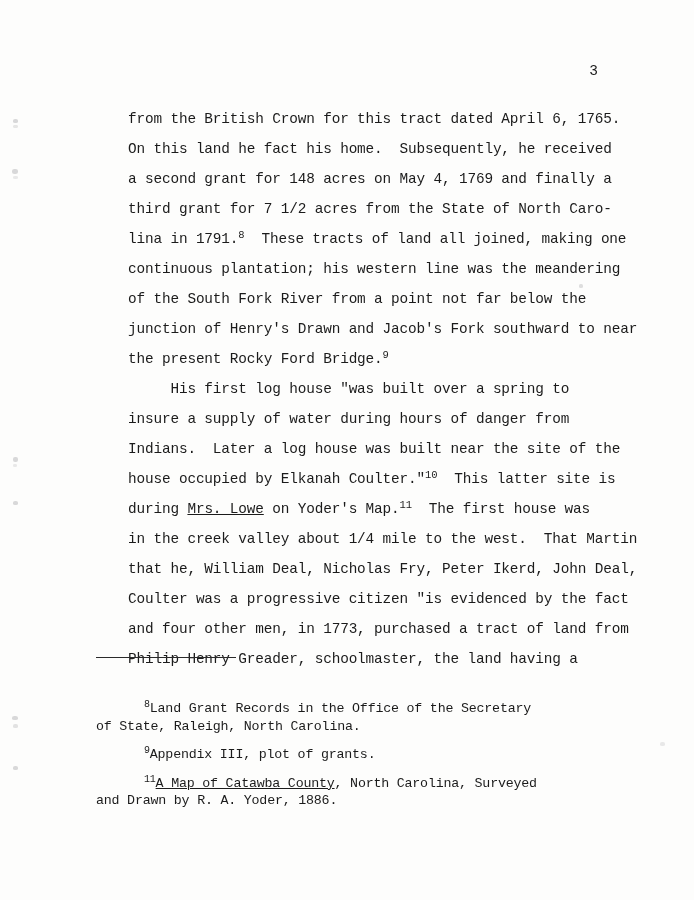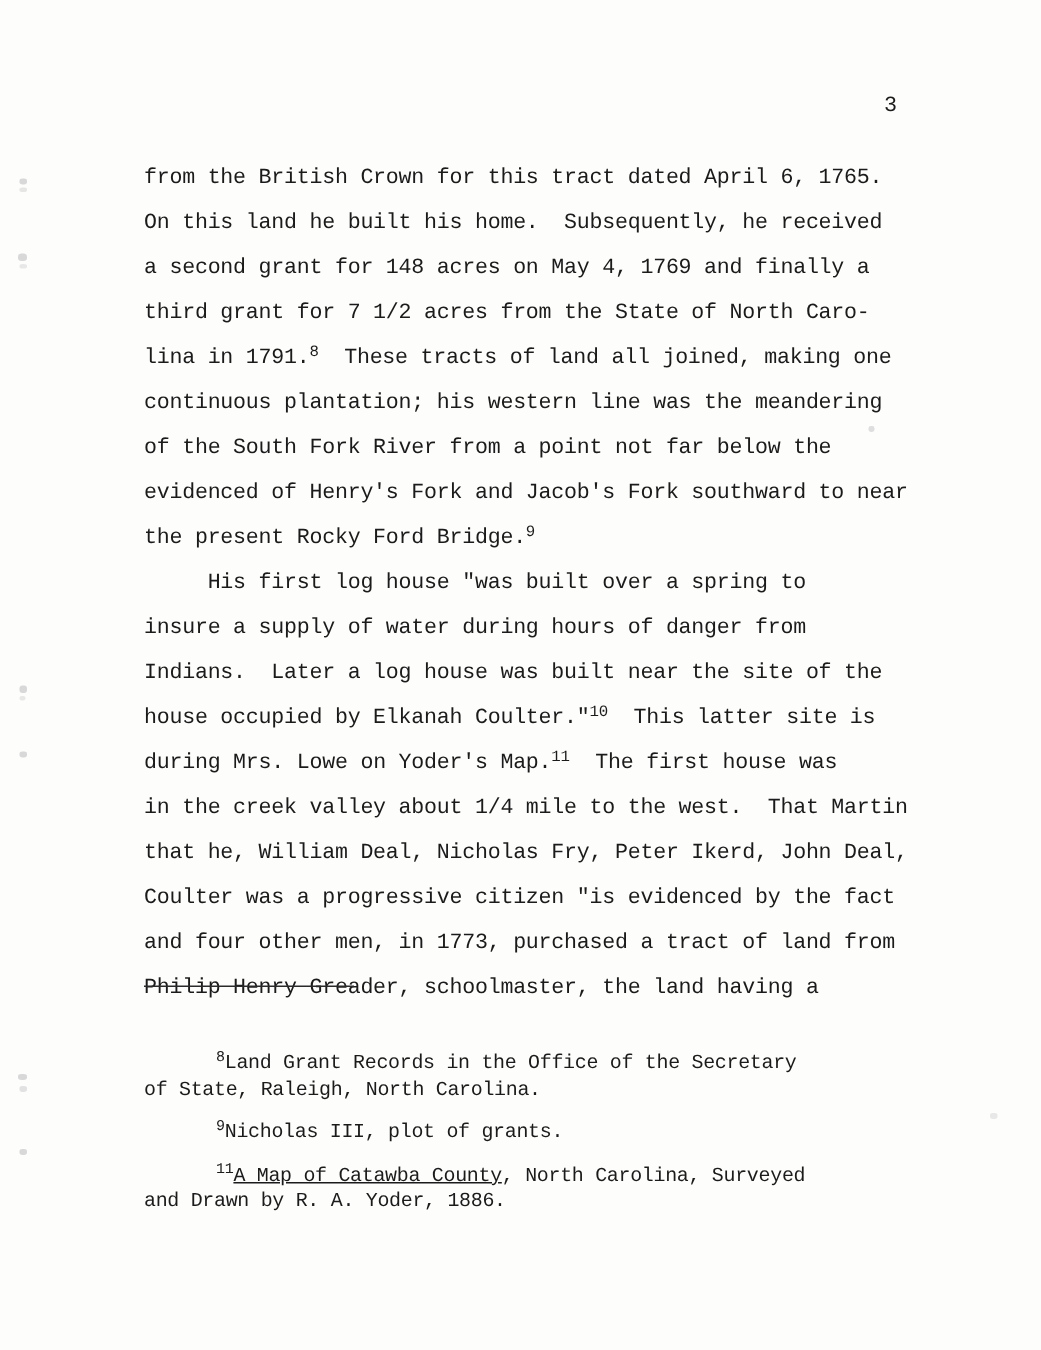--- a/index.html
+++ b/index.html
@@ -45,23 +45,25 @@
     left: 96px;
     width: 506px;
   }
 
   .body-line {
     font-size: 14.4px;
     line-height: 30px;
     height: 30px;
     white-space: pre;
     letter-spacing: -0.15px;
+    margin-left: 32px;
   }
 
   .body-line .u {
+    text-decoration: underline;
   }
 
   sup {
     font-size: 10.5px;
     line-height: 0;
     position: relative;
     top: -5px;
     vertical-align: baseline;
   }
 
@@ -124,29 +126,29 @@
   <div class="speckle" style="left:12px; top:716px; width:6px; height:4px;"></div>
   <div class="speckle" style="left:13px; top:724px; width:5px; height:4px; opacity:0.4;"></div>
   <div class="speckle" style="left:13px; top:766px; width:5px; height:4px;"></div>
   <div class="speckle" style="left:660px; top:742px; width:5px; height:4px; opacity:0.3;"></div>
   <div class="speckle" style="left:579px; top:284px; width:4px; height:4px; opacity:0.45;"></div>
 
   <div class="page-number">3</div>
 
   <div class="body-block">
     <div class="body-line">from the British Crown for this tract dated April 6, 1765.</div>
-    <div class="body-line">On this land he built his home.  Subsequently, he received</div>
+    <div class="body-line">On this land he fact his home.  Subsequently, he received</div>
     <div class="body-line">a second grant for 148 acres on May 4, 1769 and finally a</div>
     <div class="body-line">third grant for 7 1/2 acres from the State of North Caro-</div>
 
     <div class="body-line"><span>lina in 1791.</span><sup>8</sup><span>  These tracts of land all joined, making one</span></div>
 
     <div class="body-line">continuous plantation; his western line was the meandering</div>
     <div class="body-line">of the South Fork River from a point not far below the</div>
-    <div class="body-line">evidenced of Henry's Fork and Jacob's Fork southward to near</div>
+    <div class="body-line">junction of Henry's Drawn and Jacob's Fork southward to near</div>
 
     <div class="body-line"><span>the present Rocky Ford Bridge.</span><sup>9</sup></div>
 
     <div class="body-line">     His first log house "was built over a spring to</div>
     <div class="body-line">insure a supply of water during hours of danger from</div>
     <div class="body-line">Indians.  Later a log house was built near the site of the</div>
 
     <div class="body-line"><span>house occupied by Elkanah Coulter."</span><sup>10</sup><span>  This latter site is</span></div>
 
     <div class="body-line"><span>during </span><span class="u">Mrs. Lowe</span><span> on Yoder's Map.</span><sup>11</sup><span>  The first house was</span></div>
@@ -161,21 +163,21 @@
   <div class="footnote-rule"></div>
 
   <div class="footnotes">
 
     <div class="footnote">
       <div class="fn-line first"><sup>8</sup><span>Land Grant Records in the Office of the Secretary</span></div>
       <div class="fn-line">of State, Raleigh, North Carolina.</div>
     </div>
 
     <div class="footnote">
-      <div class="fn-line first"><sup>9</sup><span>Nicholas III, plot of grants.</span></div>
+      <div class="fn-line first"><sup>9</sup><span>Appendix III, plot of grants.</span></div>
     </div>
 
 
     <div class="footnote">
       <div class="fn-line first"><sup>11</sup><span class="u">A Map of Catawba County</span><span>, North Carolina, Surveyed</span></div>
       <div class="fn-line">and Drawn by R. A. Yoder, 1886.</div>
     </div>
 
   </div>
 

